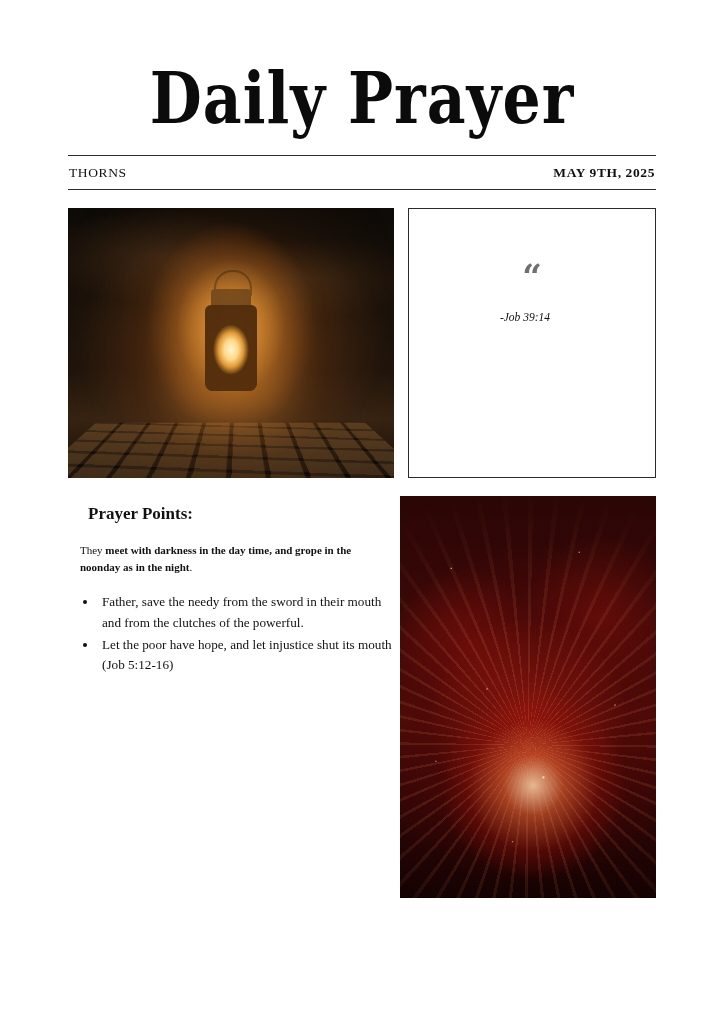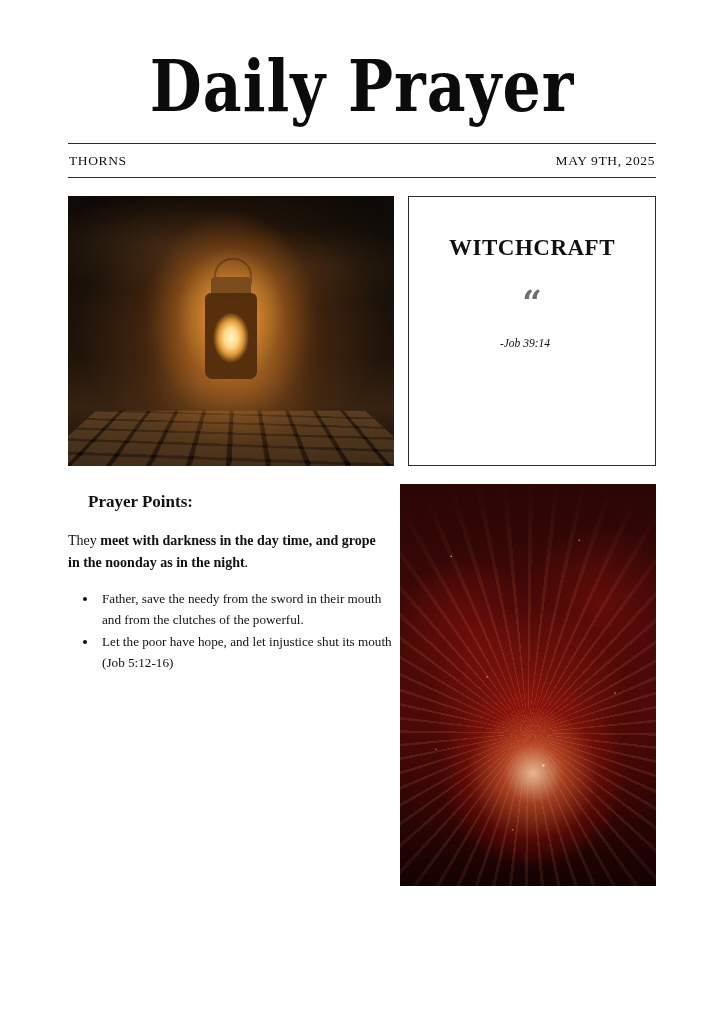--- a/index.html
+++ b/index.html
@@ -13,21 +13,21 @@
     font-family: "Liberation Serif", serif;
     color: #111111;
     position: relative;
     overflow: hidden;
   }
   .page {
     position: relative;
     width: 724px;
     height: 1024px;
     box-sizing: border-box;
-    padding: 4px 68px;
+    padding: 16px 68px;
   }
 
   
   .masthead {
     text-align: center;
     padding-top: 46px;
   }
   .masthead-title {
     font-family: "DejaVu Serif", "Liberation Serif", serif;
     font-weight: 900;
@@ -51,21 +51,21 @@
   .dateline {
     display: flex;
     justify-content: space-between;
     align-items: baseline;
     font-size: 13.5px;
     letter-spacing: 0.6px;
     padding: 9px 1px 8px 1px;
     gap: 24px;
   }
   .dateline .left { text-transform: uppercase; }
-  .dateline .right { text-transform: uppercase; }
+  .dateline .right { text-transform: uppercase; font-weight: bold; }
 
   
   .top-row {
     display: flex;
     gap: 14px;
     margin-top: 18px;
   }
   .photo-lantern {
     width: 326px;
     height: 270px;
@@ -204,23 +204,23 @@
     padding-left: 30px;
     list-style: disc;
   }
   ul.points li {
     font-size: 13.2px;
     line-height: 1.55;
     margin-bottom: 2px;
     padding-left: 4px;
   }
   .verse-para {
-    font-size: 14px;
+    font-size: 11px;
     line-height: 1.55;
-    margin: 18px 0 16px 0;
+    margin: 18px 0 16px 12px;
     padding: 0 4px 0 0;
   }
   .verse-para b { font-weight: bold; }
   .ref-italic { }
 
   .photo-fireworks {
     flex: 1 1 auto;
     height: 402px;
     position: relative;
     overflow: hidden;
@@ -302,21 +302,20 @@
     <div class="photo-lantern">
       <div class="lantern-bg"></div>
       <div class="cobbles"></div>
       <div class="smoke"></div>
       <div class="lantern-handle"></div>
       <div class="lantern-cap"></div>
       <div class="lantern-body"></div>
     </div>
 
     <div class="quote-box">
-      <div class="quote-heading">WITCHCRAFT</div>
       <div class="quote-row">
         <span class="quote-mark">“</span>
       </div>
       <div class="quote-attrib">-Job 39:14</div>
     </div>
 
   </div>
 
   <div class="bottom-row">
 

